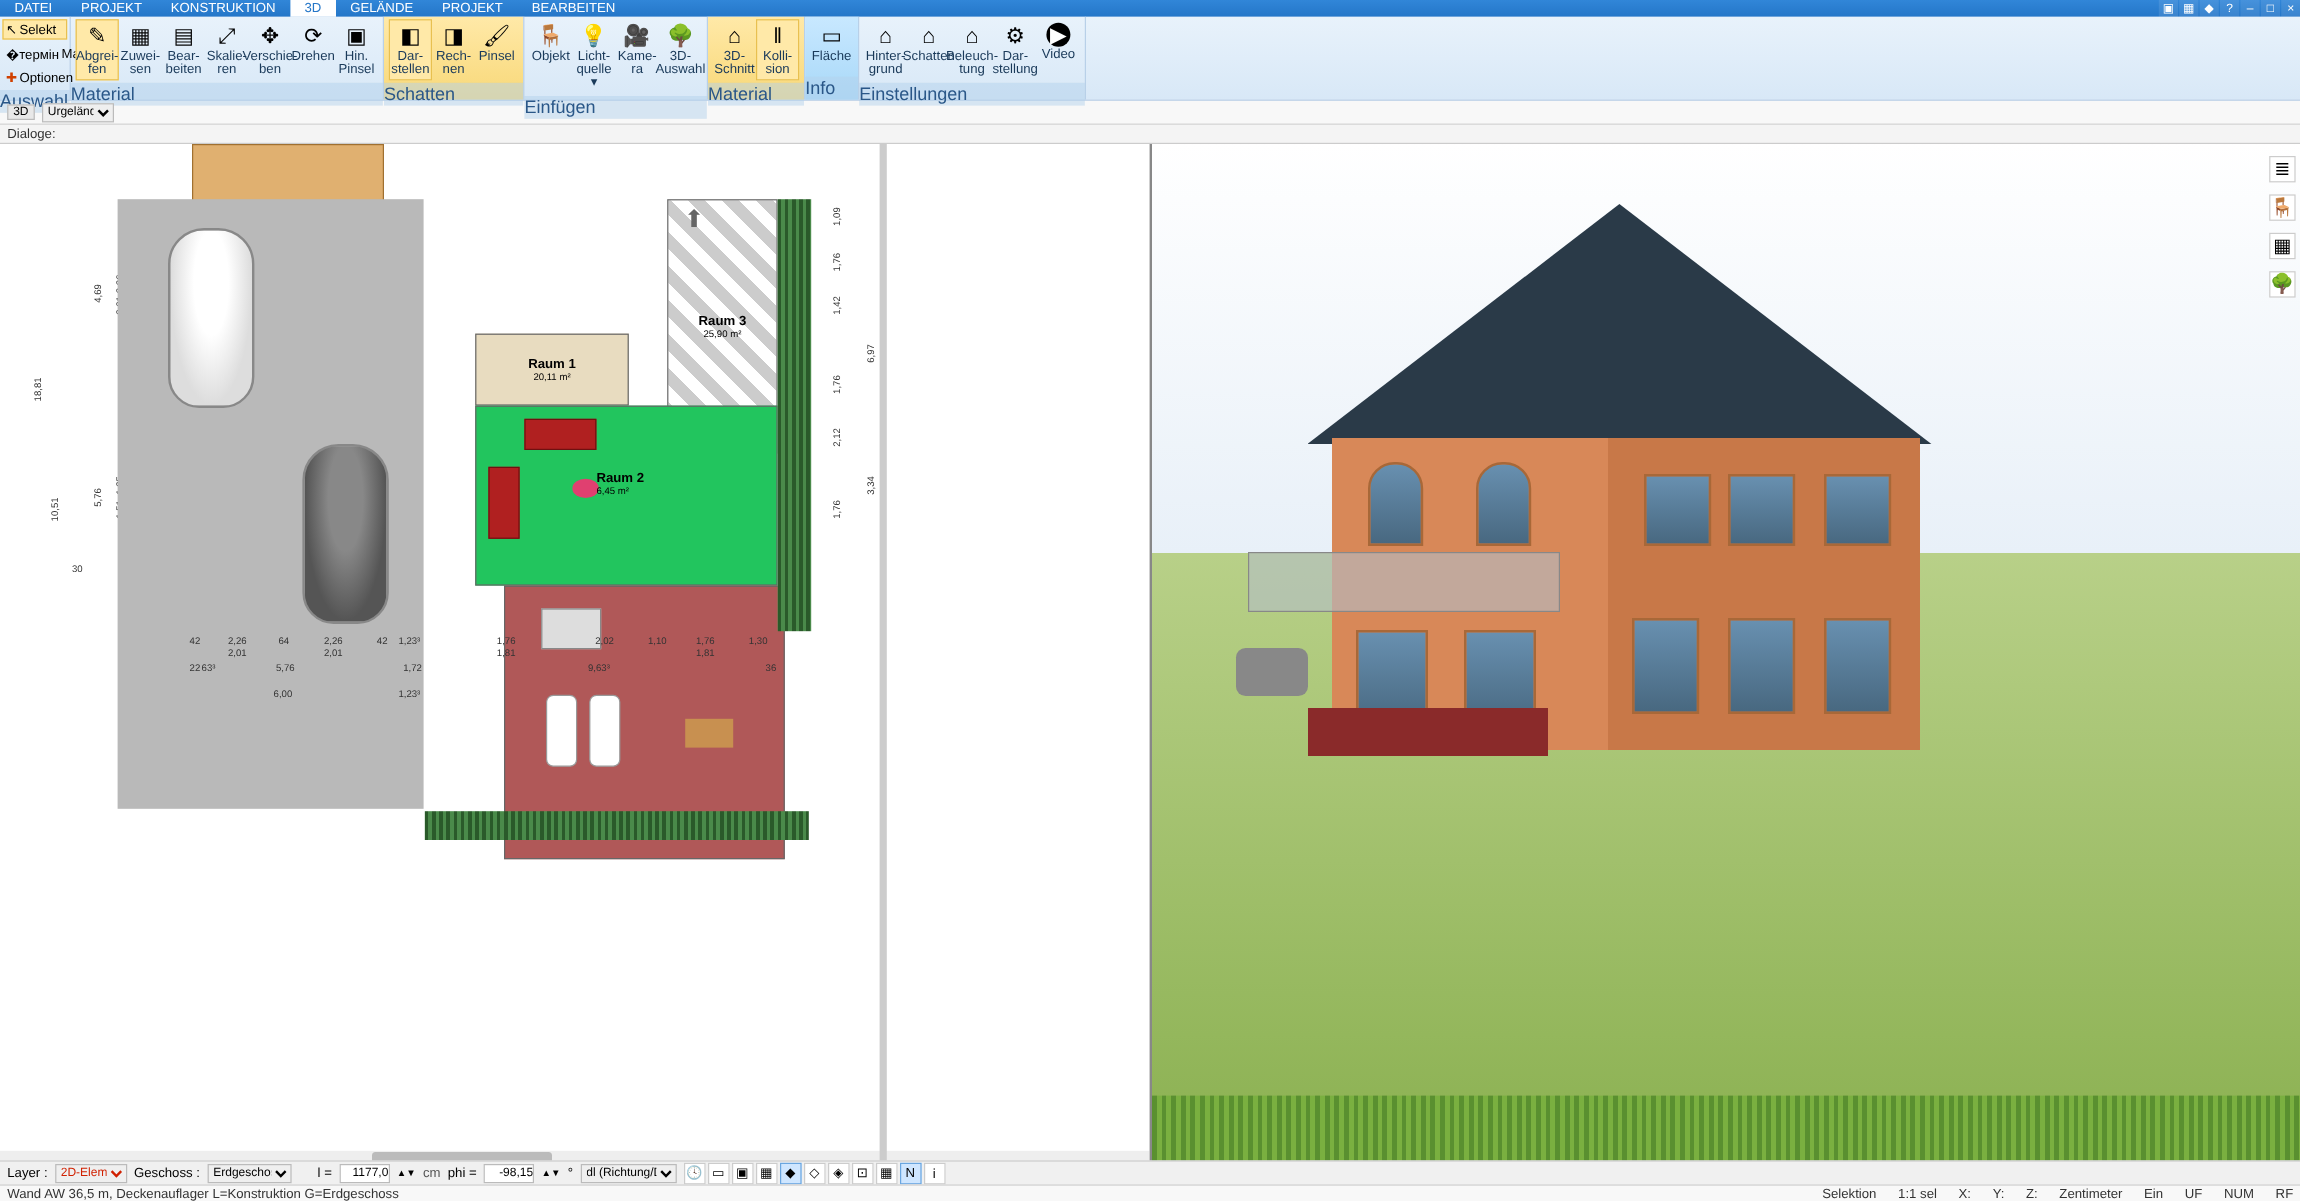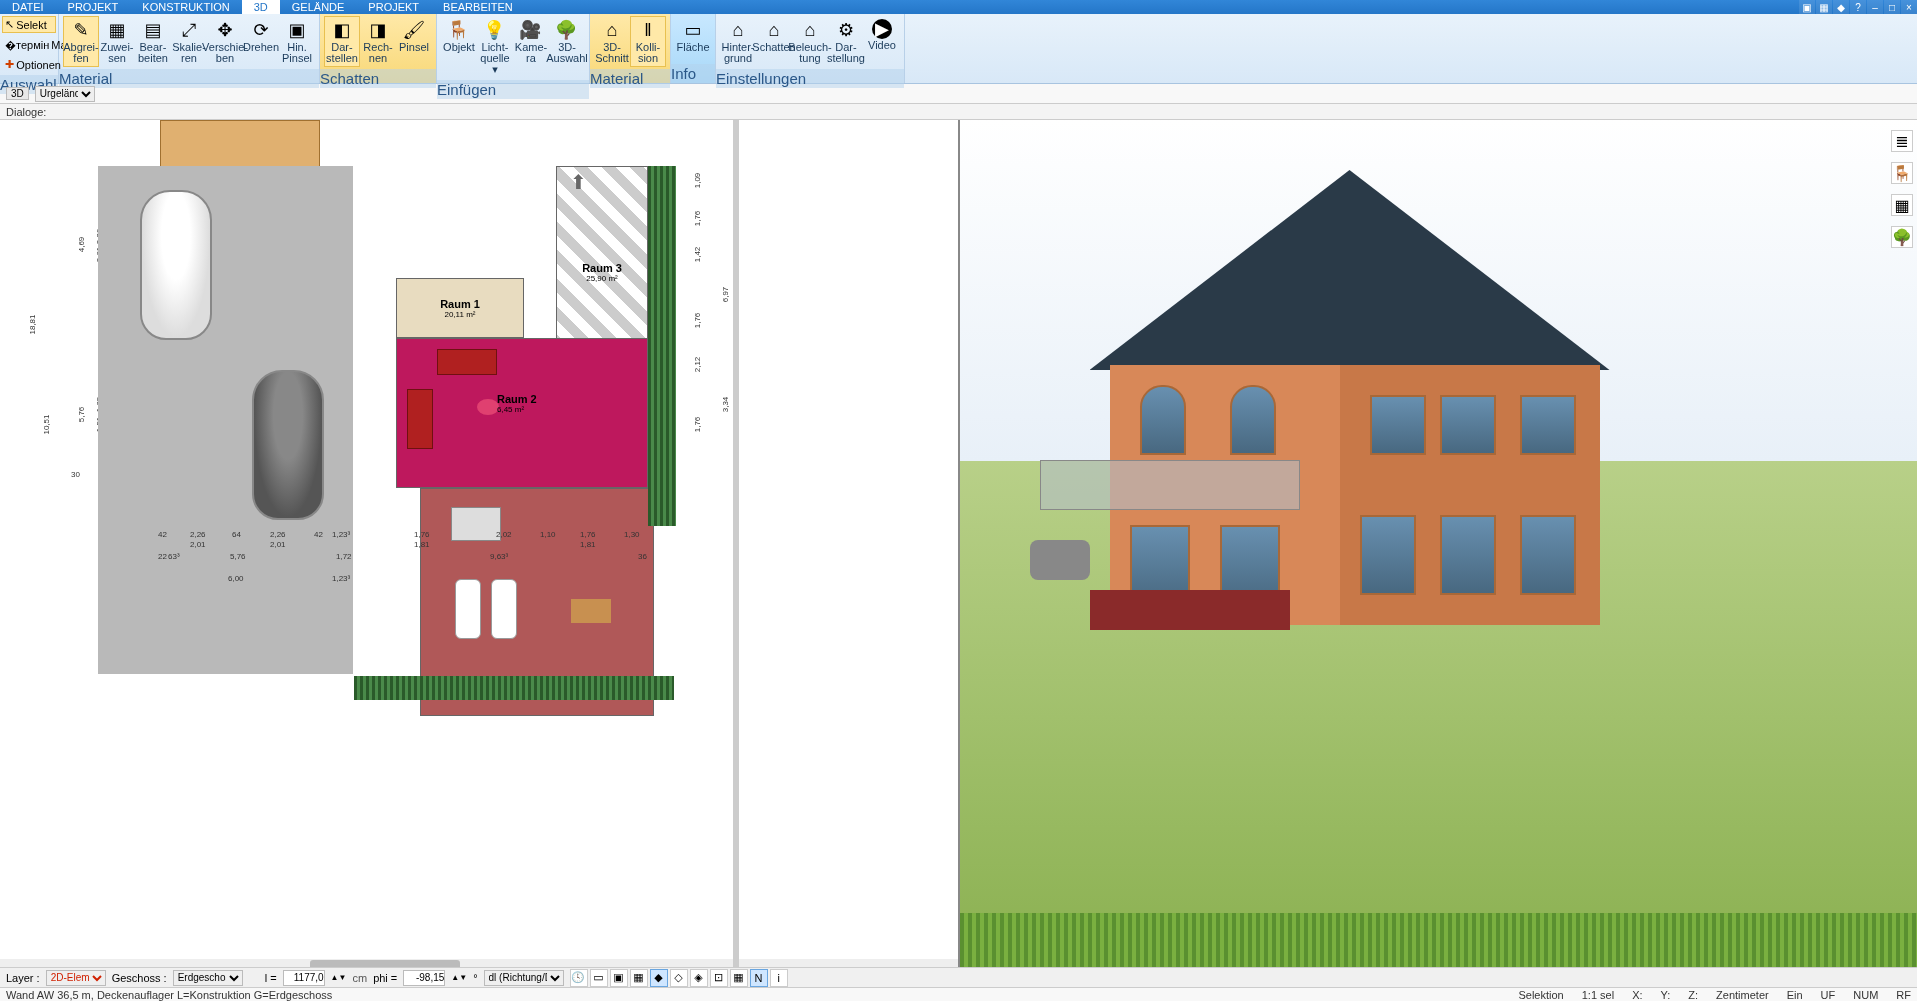--- a/index.html
+++ b/index.html
@@ -45,21 +45,21 @@
 .plan { position: absolute; left: 30px; top: 0; width: 700px; height: 620px; }
 .driveway { position: absolute; left: 68px; top: 46px; width: 255px; height: 508px; background: #b9b9b9; }
 .shed { position: absolute; left: 130px; top: 0; width: 160px; height: 50px; background: #e0b070; border: 1px solid #a07030; }
 .house { position: absolute; left: 324px; top: 46px; width: 294px; height: 412px; }
 .room { position: absolute; border: 1px solid #666; display: flex; flex-direction: column; align-items: center; justify-content: center; font-size: 9px; }
 .room .rname { font-weight: bold; }
 .room .rarea { font-size: 8px; }
 .r4 { left: 42px; top: 0; width: 94px; height: 112px; background: #e8dcc0; }
 .r1 { left: 42px; top: 112px; width: 128px; height: 60px; background: #e8dcc0; }
 .r3 { left: 202px; top: 0; width: 92px; height: 212px; background-image: repeating-linear-gradient(45deg,#ccc 0 10px,#fff 10px 20px); }
-.r2 { left: 42px; top: 172px; width: 252px; height: 150px; background: #be185d; }
+.r2 { left: 42px; top: 172px; width: 252px; height: 150px; background: #22c55e; }
 .terr { left: 66px; top: 322px; width: 234px; height: 228px; background: #b05858; }
 .sofa { position: absolute; background: #b02020; border: 1px solid #701010; }
 .car { position: absolute; width: 72px; height: 150px; background: radial-gradient(ellipse at 50% 30%, #fff 30%, #ddd 70%); border-radius: 30px 30px 26px 26px; border: 2px solid #888; }
 .car.dark { background: radial-gradient(ellipse at 50% 30%, #888 30%, #555 70%); }
 .lounger { position: absolute; width: 26px; height: 60px; background: #fff; border: 1px solid #999; border-radius: 6px; }
 .hedge { position: absolute; background: repeating-linear-gradient(90deg,#2a5a2a 0 3px,#4a8a4a 3px 6px); }
 .dim-text { position: absolute; font-size: 8px; color: #333; }
 .north { position: absolute; left: 540px; top: 50px; font-size: 20px; color: #666; }
 .scroll-h { position: absolute; bottom: 0; left: 0; right: 0; height: 14px; background: #eee; }
 .scroll-h .thumb { position: absolute; left: 310px; width: 150px; height: 12px; top: 1px; background: #bbb; border-radius: 3px; }
@@ -266,21 +266,21 @@
     <div class="plan">
 
       <div class="dim-text" style="left:-8px;top:200px;transform:rotate(-90deg)">18,81</div>
       <div class="dim-text" style="left:6px;top:300px;transform:rotate(-90deg)">10,51</div>
       <div class="dim-text" style="left:44px;top:120px;transform:rotate(-90deg)">4,69</div>
       <div class="dim-text" style="left:44px;top:290px;transform:rotate(-90deg)">5,76</div>
       <div class="dim-text" style="left:62px;top:130px;transform:rotate(-90deg)">2,01</div>
       <div class="dim-text" style="left:62px;top:112px;transform:rotate(-90deg)">2,26</div>
       <div class="dim-text" style="left:62px;top:280px;transform:rotate(-90deg)">1,35</div>
       <div class="dim-text" style="left:62px;top:300px;transform:rotate(-90deg)">1,51</div>
-      <div class="dim-text" style="left:41px;top:350px">30</div>
+      <div class="dim-text" style="left:30px;top:350px">30</div>
 
       <div class="shed"></div>
       <div class="driveway"></div>
       <div class="car" style="left:110px;top:70px"></div>
       <div class="car dark" style="left:222px;top:250px"></div>
 
       <div class="house">
         <div class="room r1">
             <span class="rname">Raum 1</span>
             <span class="rarea">20,11 m²</span>

